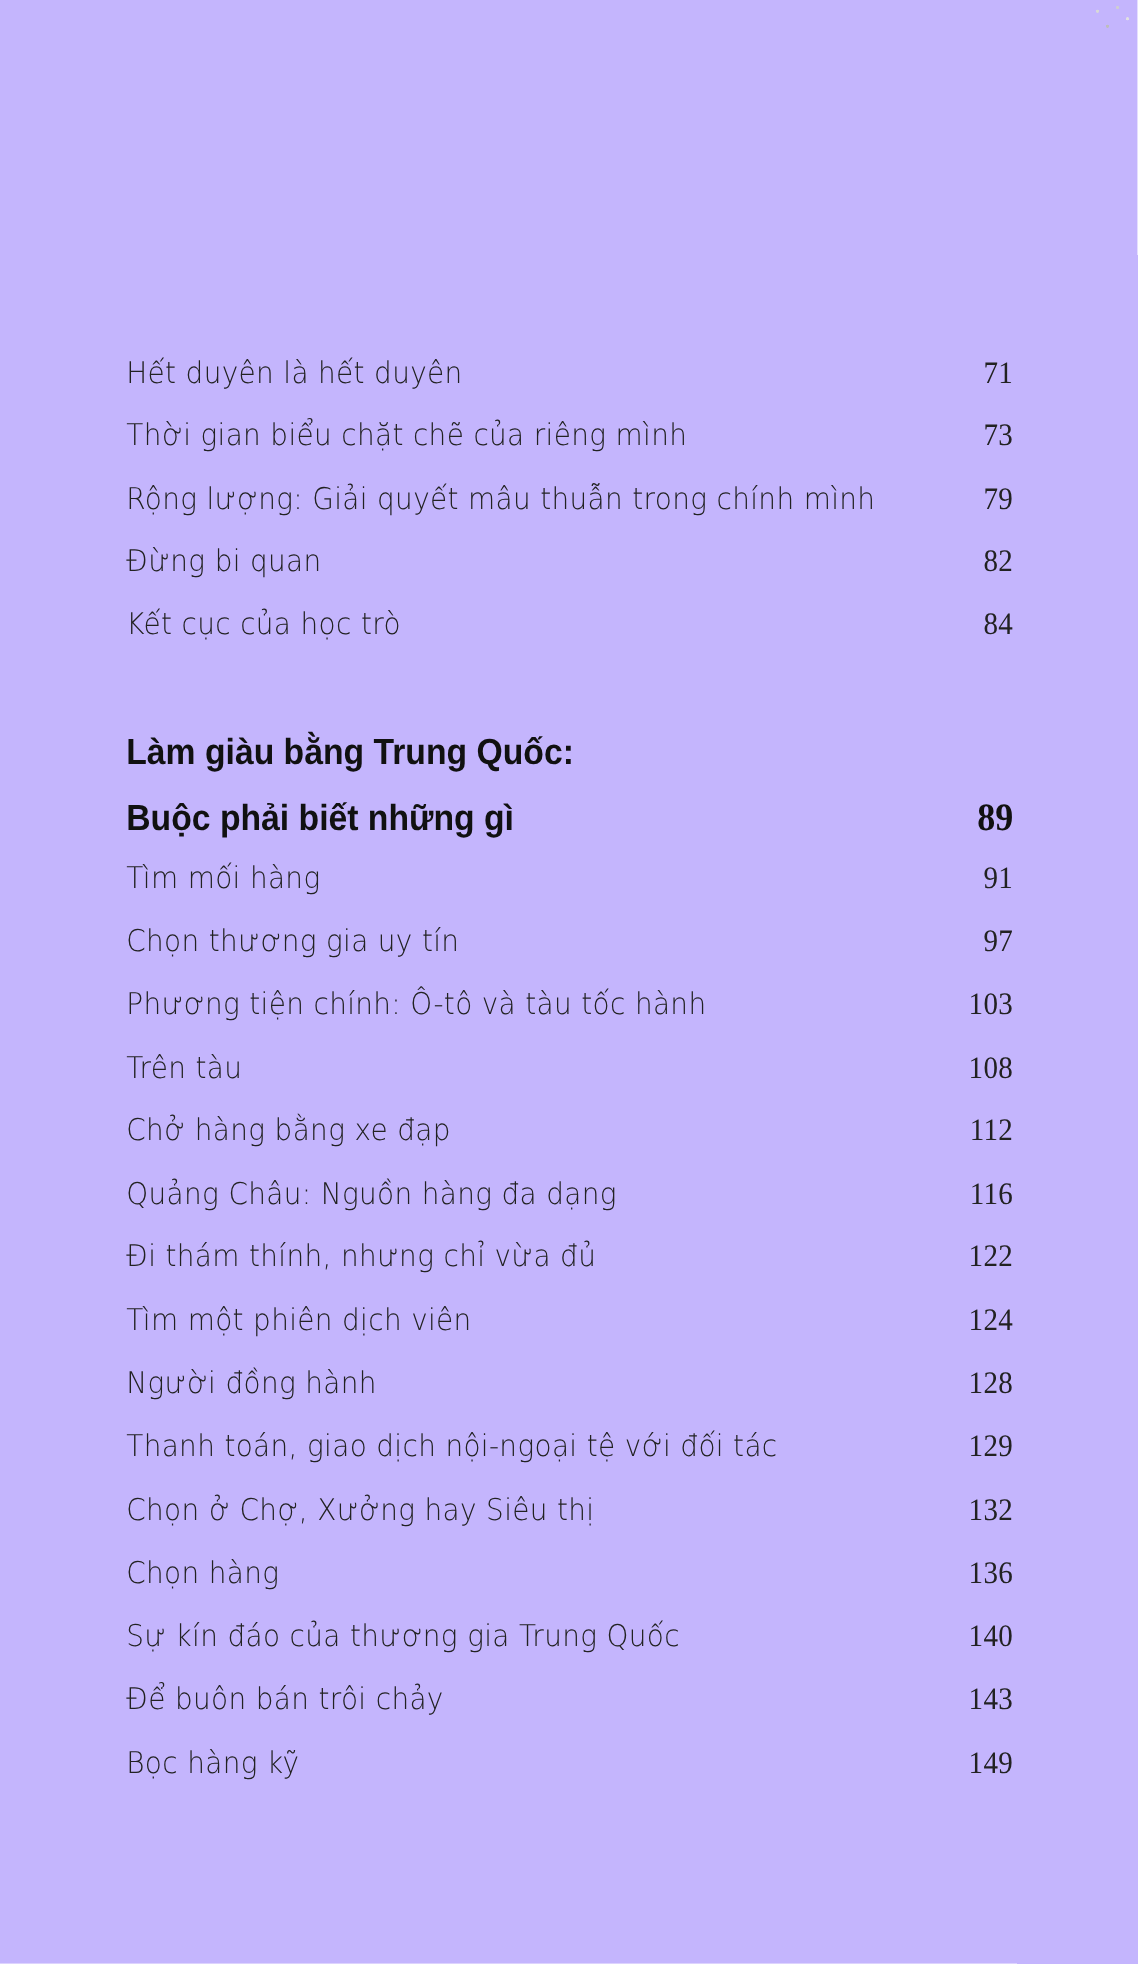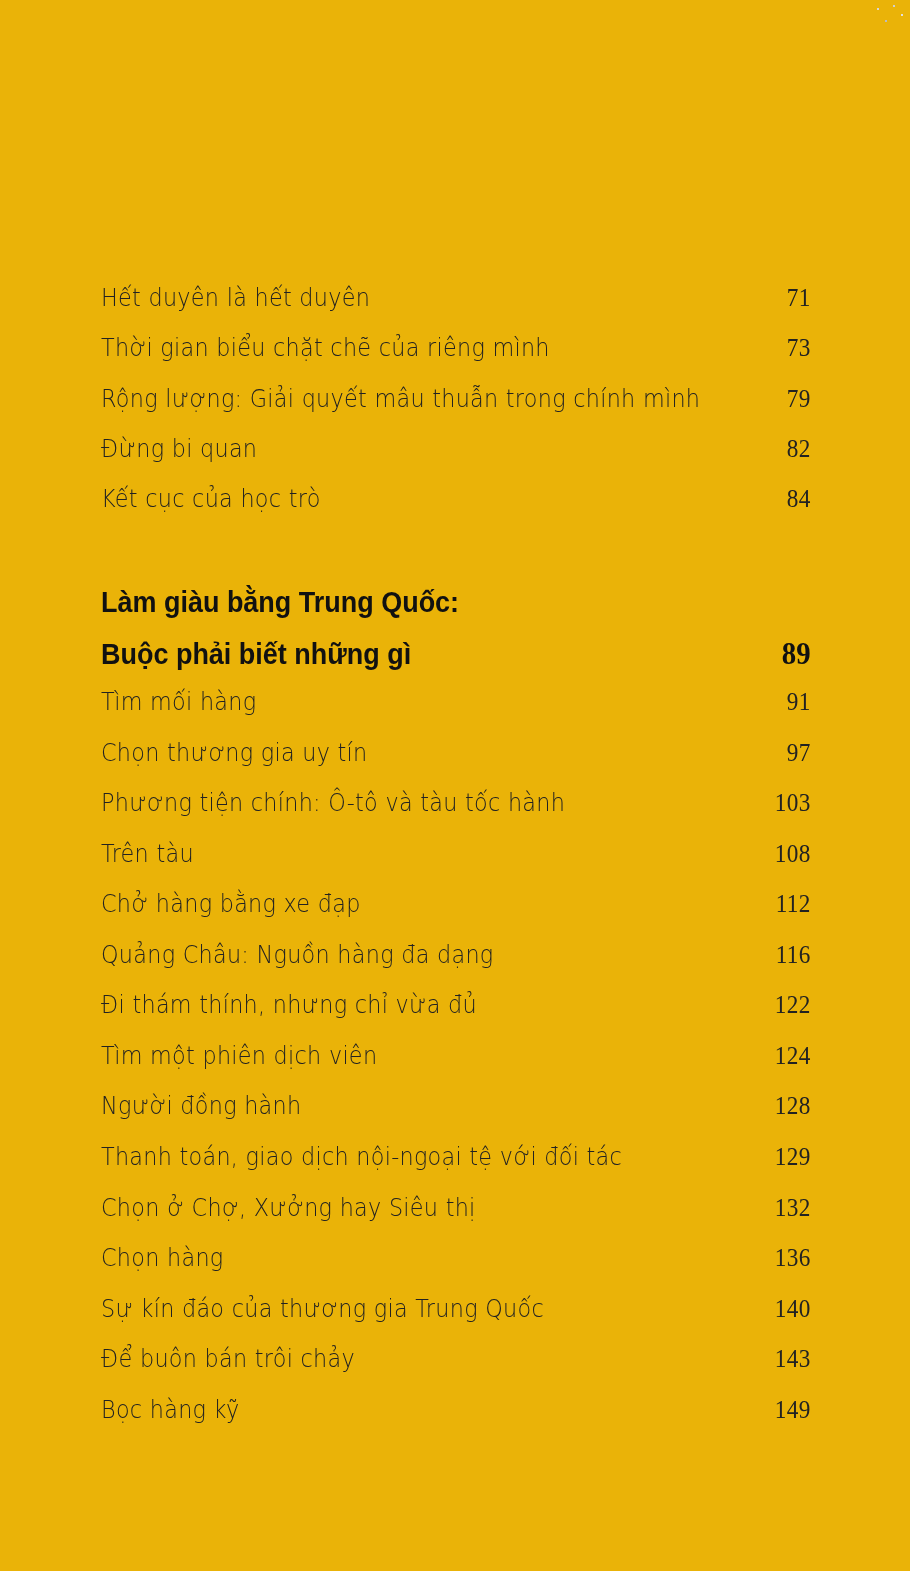--- a/index.html
+++ b/index.html
@@ -11,21 +11,21 @@
       width: 910px;
       height: 1571px;
       position: relative;
       overflow: hidden;
       color: #1a1a1a;
     }
     .page {
       position: absolute;
       left: 0; top: 0;
       width: 910px; height: 1571px;
-      background: #eab308;
+      background: #c4b5fd;
     }
     .corner-noise {
       position: absolute;
       right: 0; top: 0;
       width: 40px; height: 30px;
       background-image:
         radial-gradient(circle at 20% 30%, #d8d8d8 0 1px, transparent 1.5px),
         radial-gradient(circle at 60% 20%, #cfcfcf 0 1px, transparent 1.5px),
         radial-gradient(circle at 40% 70%, #bdbdbd 0 1px, transparent 1.5px),
         radial-gradient(circle at 80% 50%, #e0e0e0 0 1px, transparent 1.5px);

